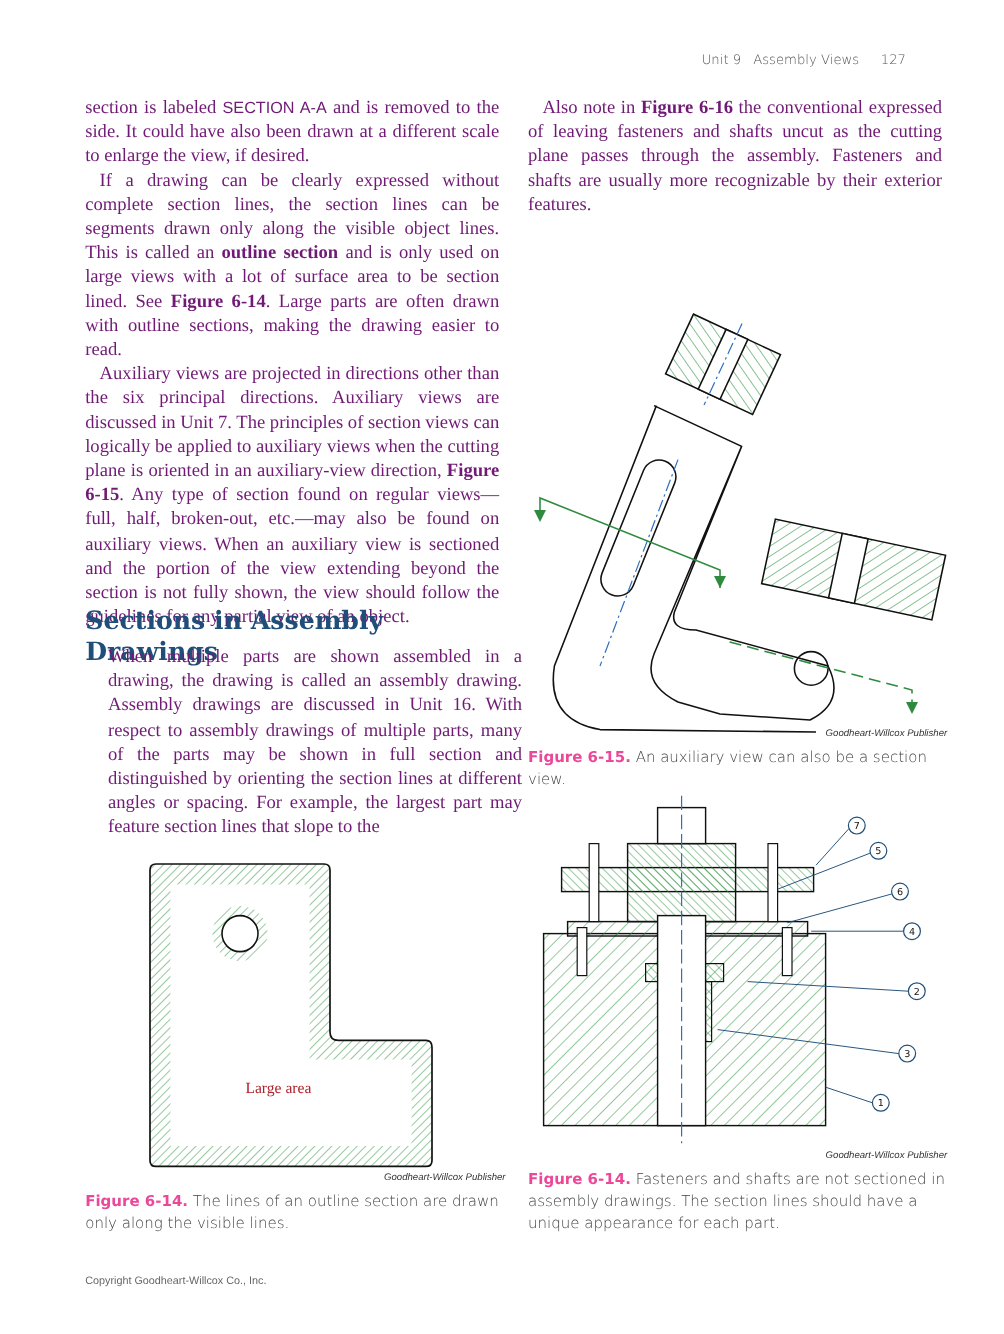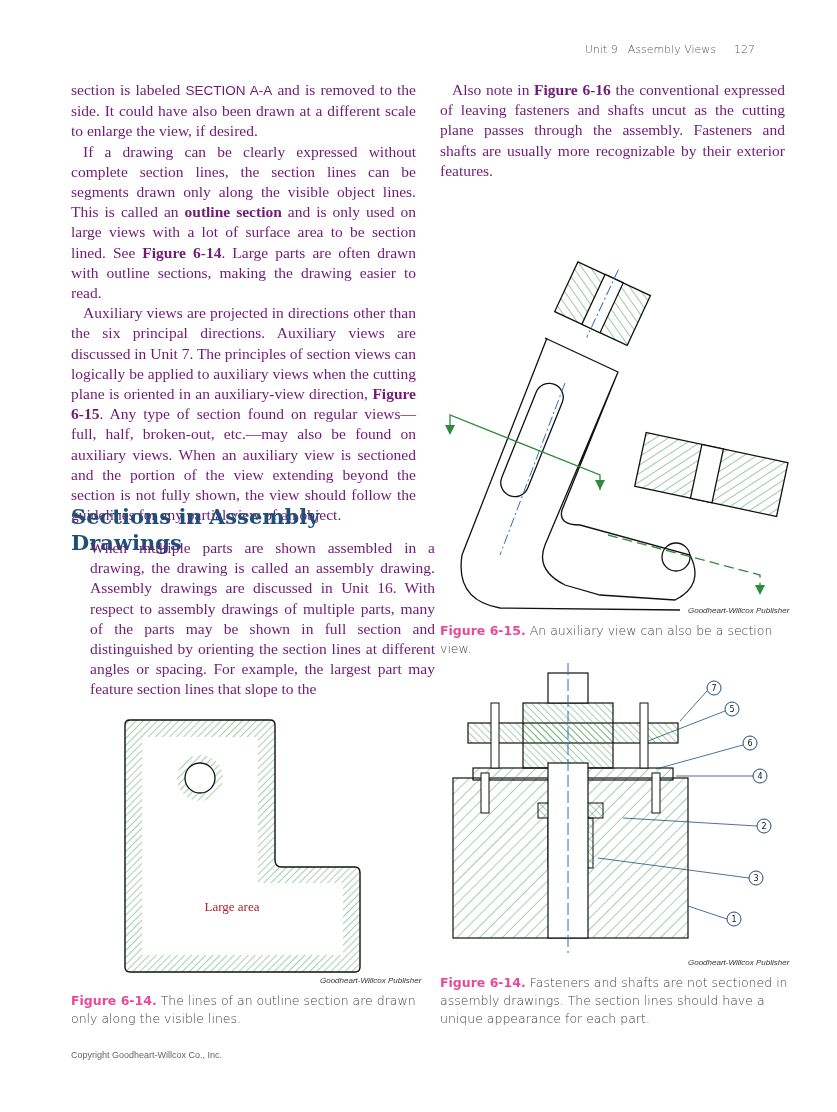--- a/index.html
+++ b/index.html
@@ -13,21 +13,21 @@
   .col-left { left: 71px; top: 80px; }
   .col-right { left: 440px; top: 80px; }
   .sc { font-family: "Liberation Sans", sans-serif; font-size: 13.5px; }
   .bold { font-weight: bold; }
   .bi { font-weight: bold; }
   h2.section-heading { font-family: "DejaVu Serif", serif; font-weight: bold; color: #1f4e79; font-size: 21px; line-height: 26px; margin: 0; position: absolute; left: 71px; top: 504px; width: 300px; }
   .col-left2 { left: 71px; top: 538px; position: absolute; width: 345px; margin-left: 19px; }
   .credit { position: absolute; font-family: "Liberation Sans", sans-serif; font-style: italic; font-size: 8px; color: #333; }
   .caption { position: absolute; font-family: "DejaVu Sans", sans-serif; font-size: 12.5px; line-height: 18px; color: #444; font-weight: 300; }
   .caption .label { color: #ec4899; font-weight: bold; }
-  .footer { position: absolute; left: 71px; bottom: 52px; font-family: "Liberation Sans", sans-serif; font-size: 9px; color: #666; }
+  .footer { position: absolute; left: 71px; bottom: 40px; font-family: "Liberation Sans", sans-serif; font-size: 9px; color: #666; }
   svg { position: absolute; }
 </style>
 </head>
 <body>
 
 <div class="running-head">
   <span>Unit 9</span><span>Assembly Views</span><span class="pgnum">127</span>
 </div>
 
 <div class="col col-left">

